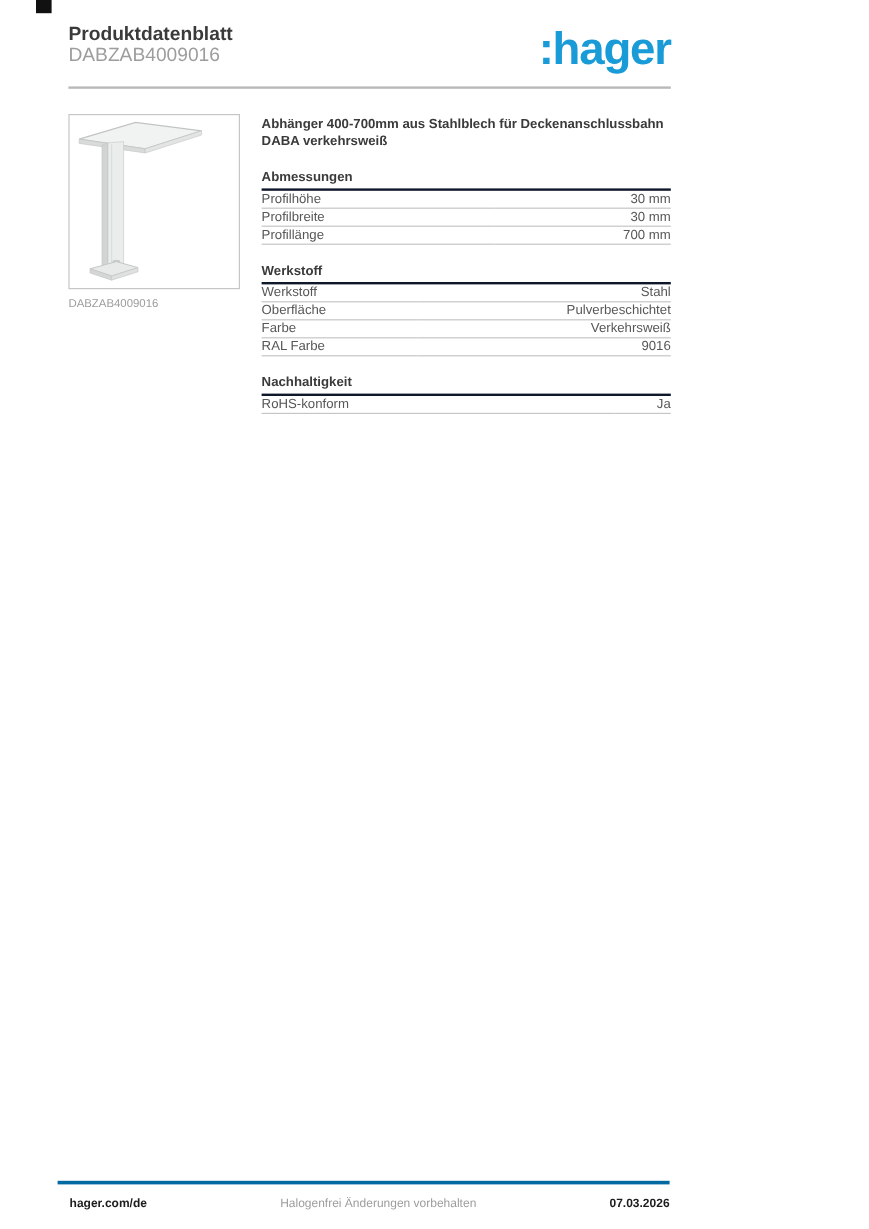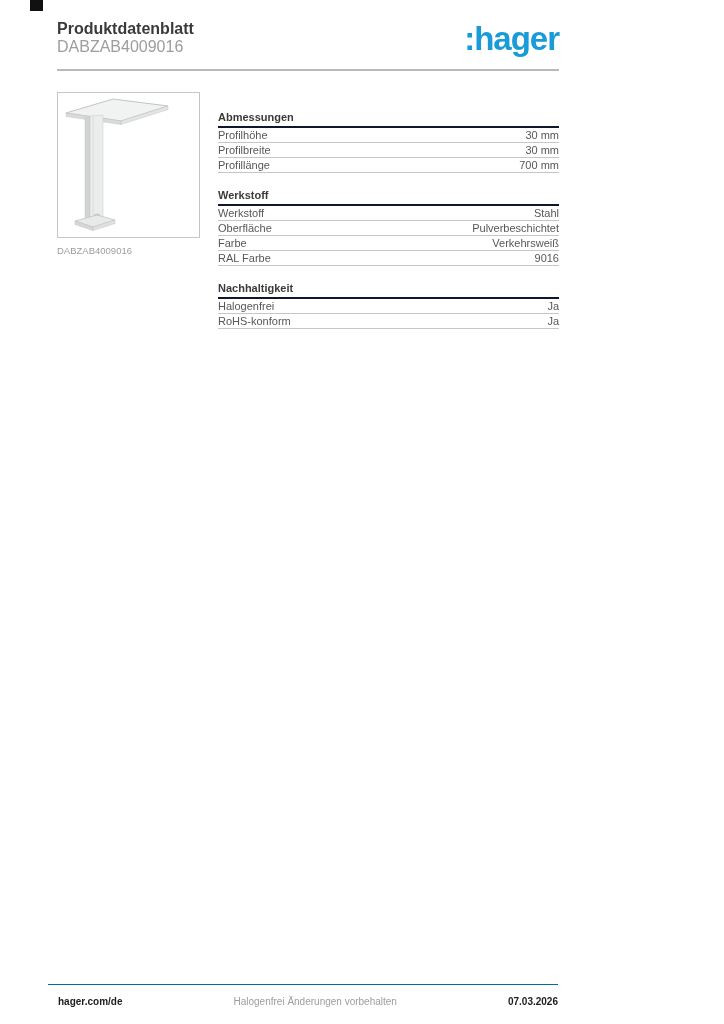--- a/index.html
+++ b/index.html
@@ -30,21 +30,21 @@
     font-weight: bold;
     color: #3a3a39;
     line-height: 1.15;
   }
   .header-subtitle {
     font-size: 16px;
     color: #9d9d9c;
     line-height: 1.15;
   }
   .logo {
-    font-size: 33px;
+    font-size: 38px;
     font-weight: bold;
     letter-spacing: -1px;
     line-height: 1;
     margin-top: 2px;
     margin-right: 0;
   }
   .header-rule {
     margin: 12px 29px 0 57px;
     border: none;
     border-top: 2px solid #b9b9b9;
@@ -96,21 +96,21 @@
     line-height: 11px;
     color: #575756;
     padding: 2px 0 1px 0;
     margin-left: 12px;
   }
   table.spec-table td.value { text-align: right; }
   .footer {
     position: absolute;
     left: 48px; right: 30px;
     top: 984px;
-    border-top: 1px solid #0369a1;
+    border-top: 3px solid #0369a1;
   }
   .footer-row {
     padding-top: 11px;
     display: flex;
     justify-content: space-between;
     align-items: baseline;
   }
   .footer-left {
     margin-left: 10px;
     font-size: 10px;
@@ -156,20 +156,21 @@
 
           <polygon points="17,128 39,122 57,127 35,134" fill="#e8eaea" stroke="#c2c4c4" stroke-width="0.8"></polygon>
           <polygon points="17,128 35,134 35,137.5 17,131.5" fill="#d5d7d7" stroke="#c2c4c4" stroke-width="0.5"></polygon>
           <polygon points="35,134 57,127 57,130.5 35,137.5" fill="#dfe1e1" stroke="#c2c4c4" stroke-width="0.5"></polygon>
         </svg>
       </div>
       <div class="image-caption">DABZAB4009016</div>
     </div>
 
     <div class="specs-col">
+      <p class="description">Abhänger 400-700mm aus Stahlblech für Deckenanschlussbahn DABA verkehrsweiß</p>
       <div id="spec-groups">
   <div>
     <div class="spec-group-title">Abmessungen</div>
     <table class="spec-table">
       <tbody>
                 <tr>
                   <td class="label">Profilhöhe</td>
                   <td class="value">30 mm</td>
                 </tr>
                 <tr>
@@ -206,24 +207,20 @@
                 </tr>
               </tbody>
     </table>
   </div>
 
   <div>
     <div class="spec-group-title">Nachhaltigkeit</div>
     <table class="spec-table">
       <tbody>
                 <tr>
-                  <td class="label">Halogenfrei</td>
-                  <td class="value">Ja</td>
-                </tr>
-                <tr>
                   <td class="label">RoHS-konform</td>
                   <td class="value">Ja</td>
                 </tr>
               </tbody>
     </table>
   </div>
 </div>
     </div>
 
   </div>

